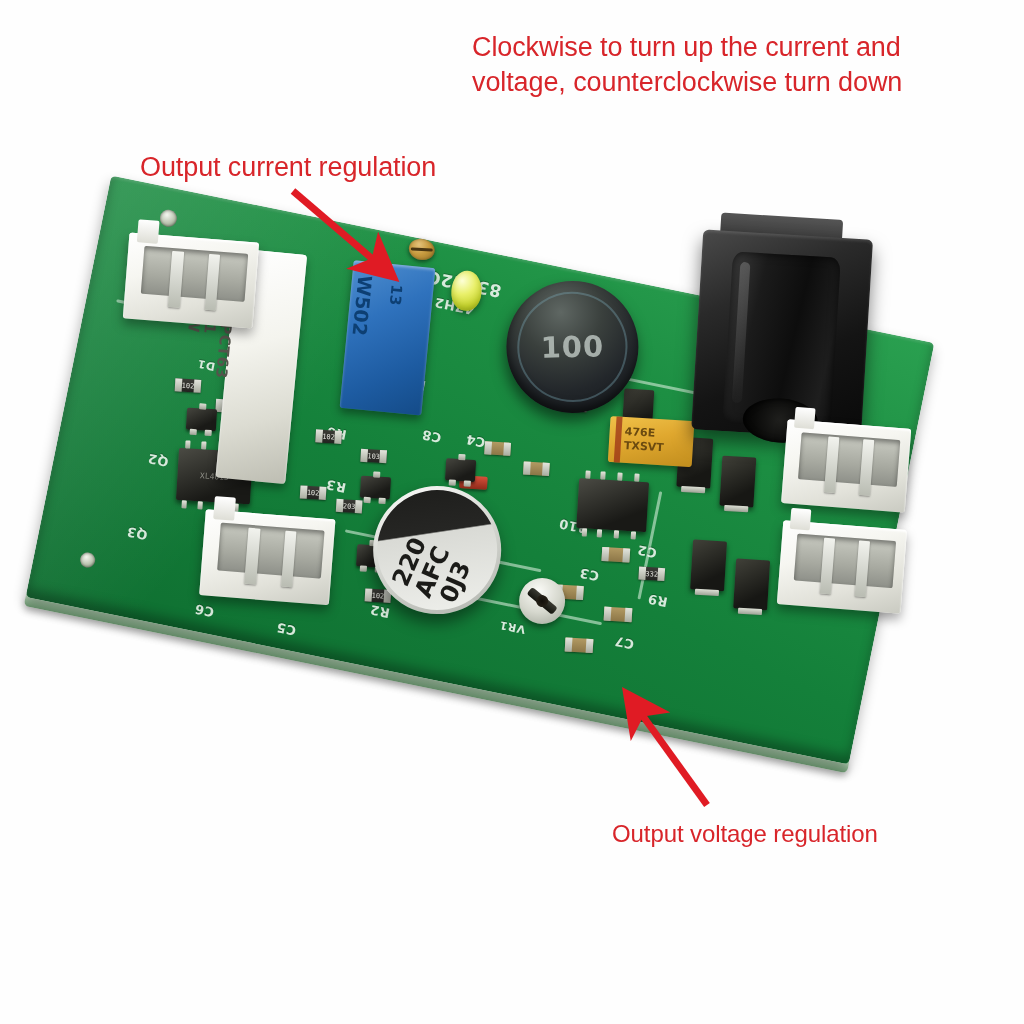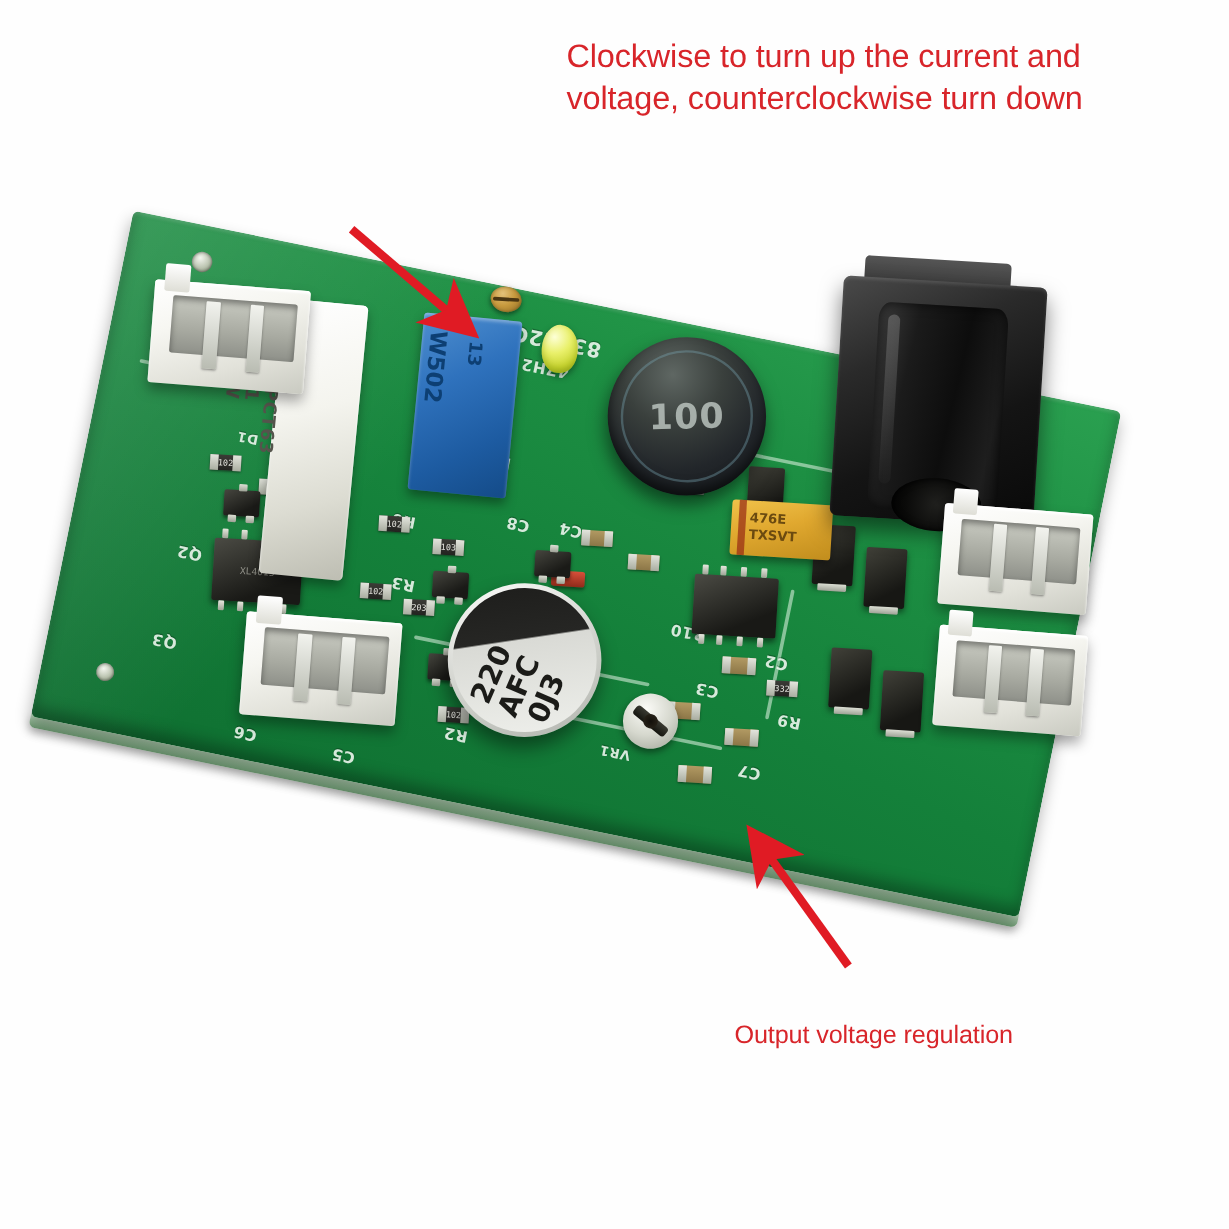--- a/index.html
+++ b/index.html
@@ -9,21 +9,21 @@
     font-family:"Liberation Sans","DejaVu Sans",sans-serif;
     -webkit-font-smoothing:antialiased;
   }
   #stage{position:relative;width:1024px;height:1024px;background:#fefefe;}
 
   
   .anno{position:absolute;color:#d8252a;font-size:27px;line-height:1.30;
         letter-spacing:-0.1px;white-space:pre-line;font-weight:400;}
   #anno-top{left:472px;top:30px;width:560px;}
   #anno-current{left:140px;top:150px;width:420px;font-size:27px;}
-  #anno-voltage{left:612px;top:849px;width:400px;font-size:21px;}
+  #anno-voltage{left:612px;top:818px;width:400px;font-size:24px;}
 
   svg.arrows{position:absolute;left:0;top:0;width:1024px;height:1024px;
              pointer-events:none;}
 
   
   #pcb-wrap{position:absolute;left:0;top:0;width:1024px;height:1024px;}
   .board{
     position:absolute;left:60px;top:255px;width:840px;height:430px;
     transform:rotate(11.5deg);transform-origin:50% 50%;
   }
@@ -436,15 +436,16 @@
       <marker id="ah" markerWidth="7" markerHeight="7" refX="2.6" refY="3.5" orient="auto" markerUnits="strokeWidth">
         <path d="M0,0 L7,3.5 L0,7 L1.8,3.5 Z" fill="#e01b24"></path>
       </marker>
     </defs>
     <line x1="293" y1="191" x2="376" y2="262" stroke="#e01b24" stroke-width="7" marker-end="url(#ah)"></line>
     <line x1="707" y1="805" x2="640" y2="712" stroke="#e01b24" stroke-width="7" marker-end="url(#ah)"></line>
   </svg>
 
   <div class="anno" id="anno-top">Clockwise to turn up the current and
 voltage, counterclockwise turn down</div>
+  <div class="anno" id="anno-current">Output current regulation</div>
   <div class="anno" id="anno-voltage">Output voltage regulation</div>
 
 </div>
 
 </body></html>

